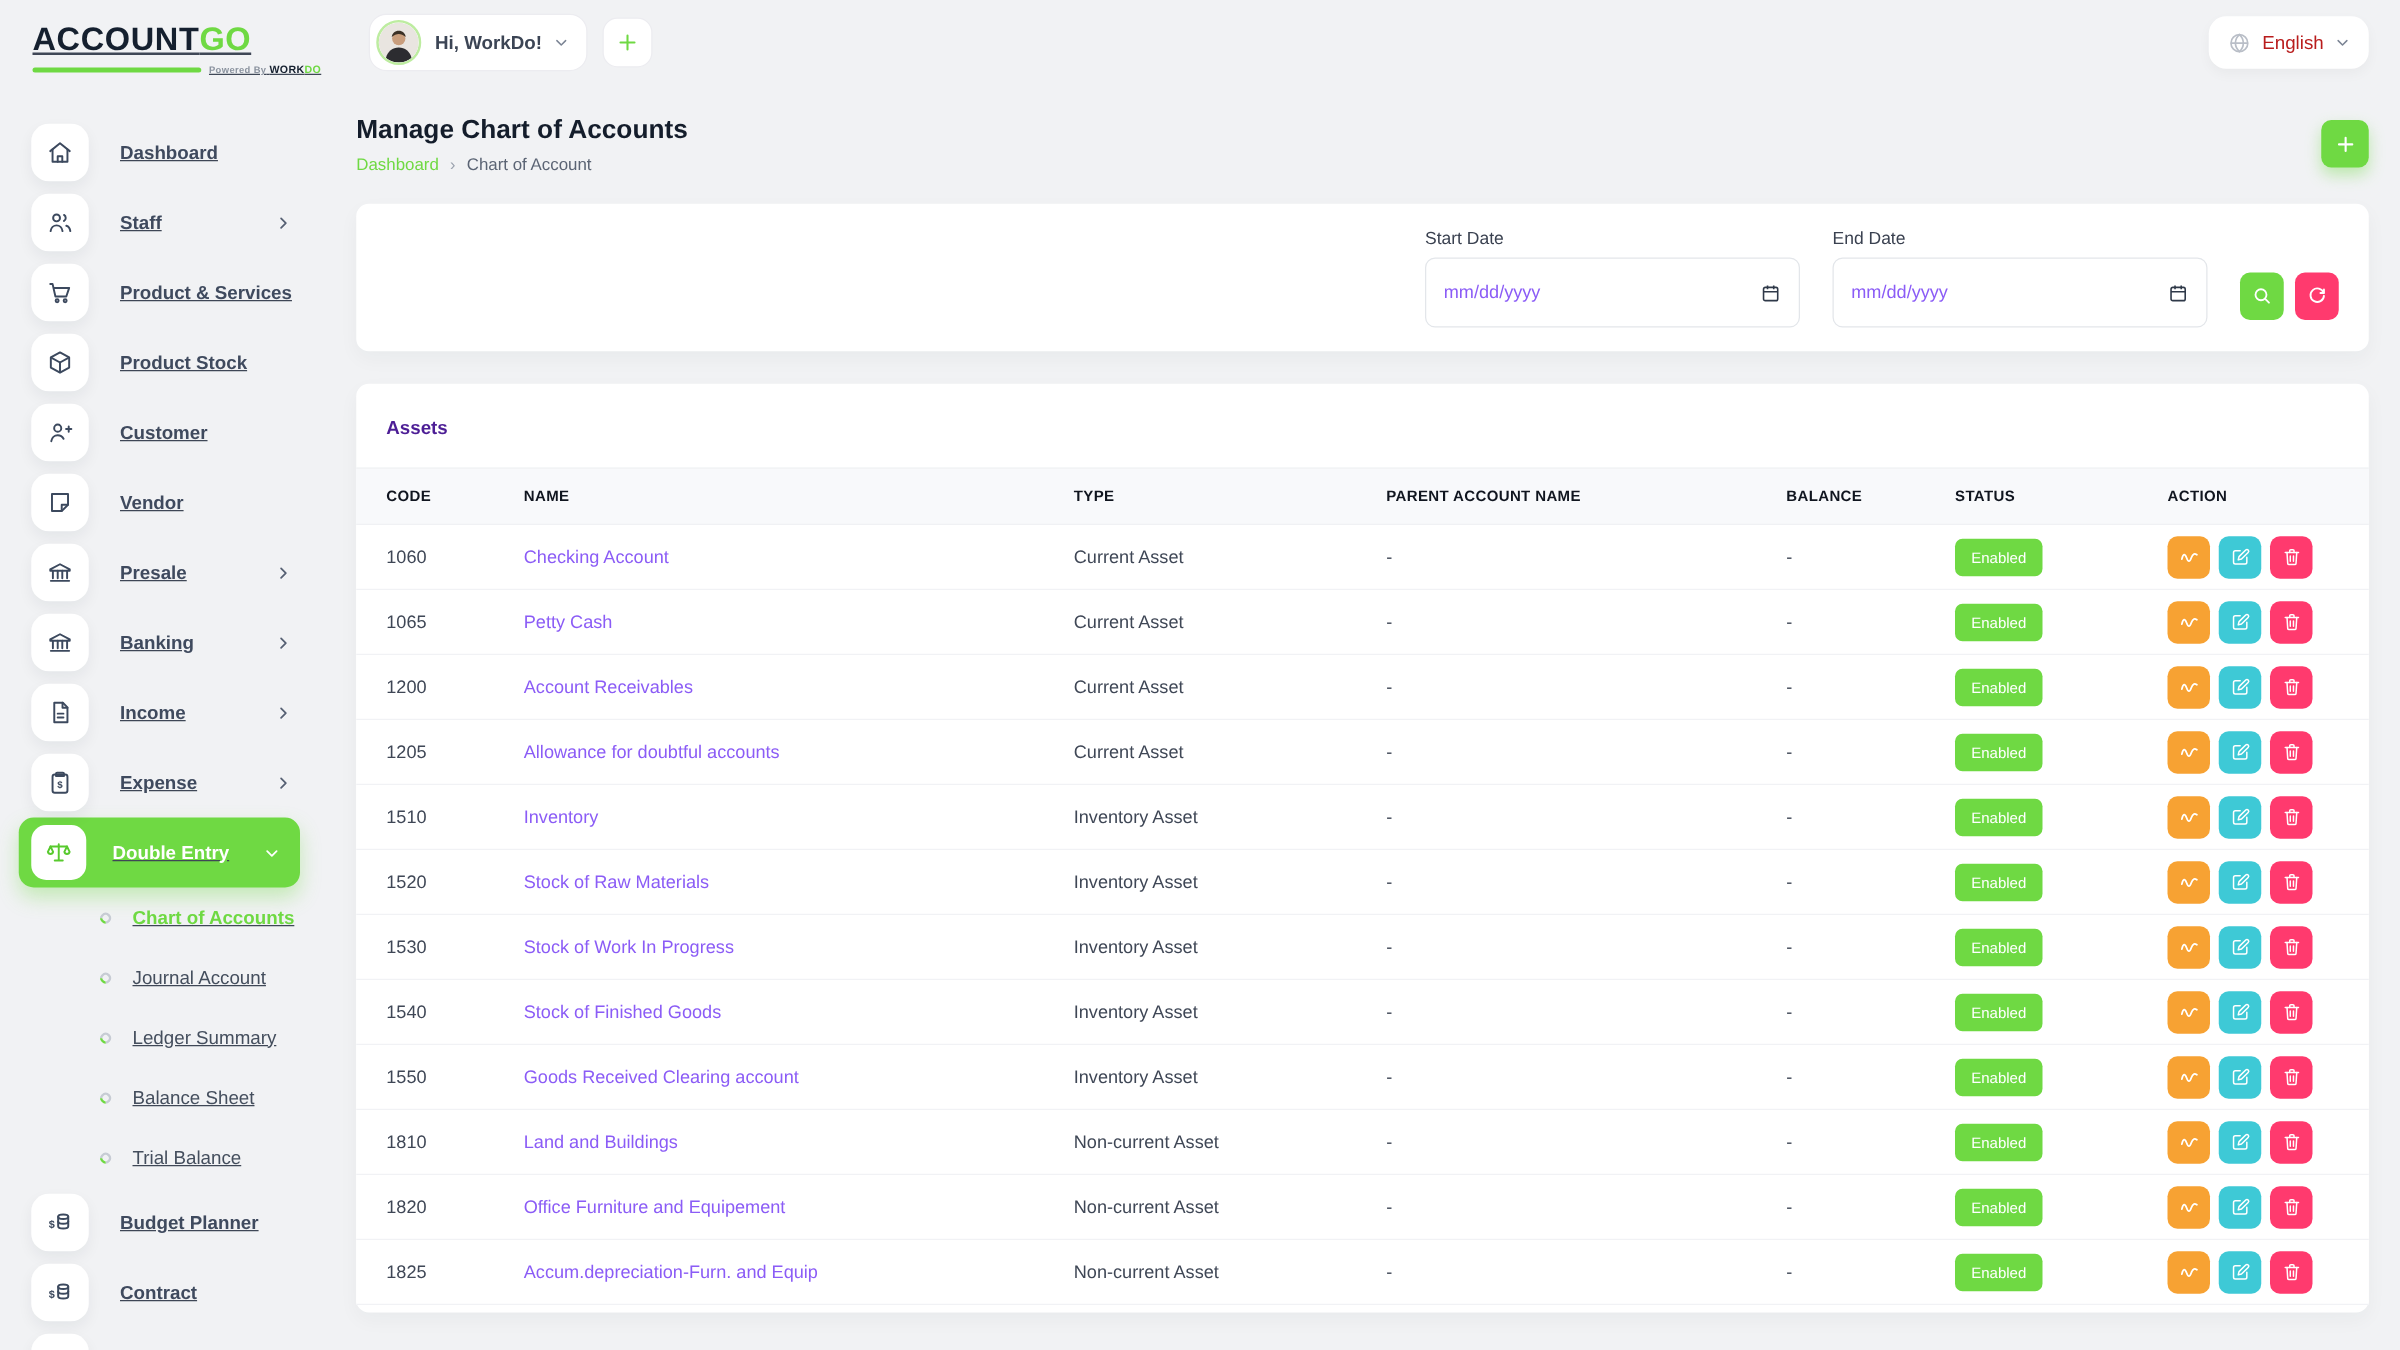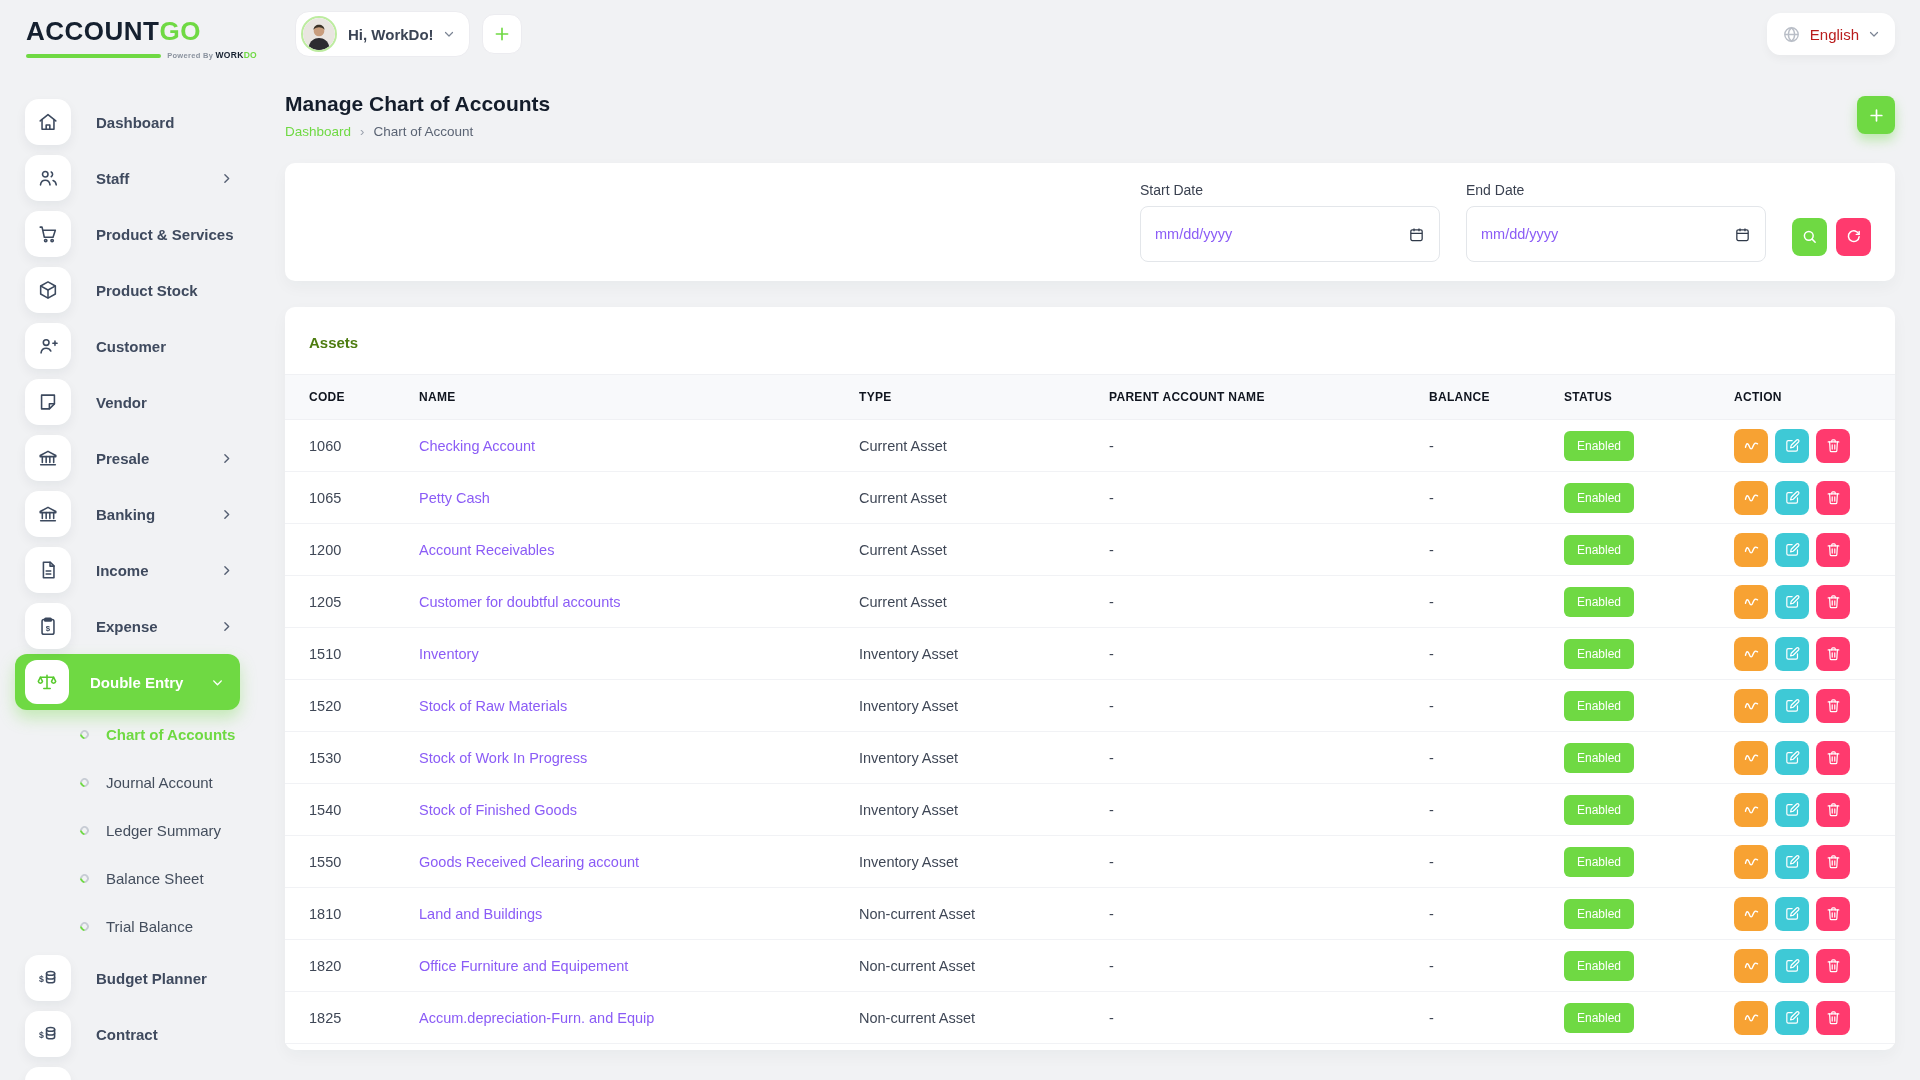--- a/index.html
+++ b/index.html
@@ -5,21 +5,21 @@
   * { margin:0; padding:0; box-sizing:border-box; }
   html,body { width:1920px; height:1080px; overflow:hidden; }
   body {
     background:#f1f2f4;
     font-family:"Liberation Sans","DejaVu Sans",sans-serif;
     color:#3f4756;
   }
   svg { display:block; }
 
   
-  .sidebar { position:absolute; left:0; top:0; width:285px; height:808px; }
+  .sidebar { position:absolute; left:0; top:0; width:285px; height:808px;text-decoration:underline; }
   .logo-wrap { padding:16px 28px 0 26px; cursor:pointer; }
   .logo-line1 { font-size:26px; font-weight:800; letter-spacing:.5px; color:#15202f; white-space:nowrap; }
   .logo-line1 .accent { color:#6fd943; }
   .logo-line2 { display:flex; align-items:flex-end; gap:6px; margin-top:3px; }
   .logo-bar { flex:1; height:4px; border-radius:2px; background:#6fd943; margin-bottom:2px; }
   .logo-tag { font-size:7.5px; font-weight:700; color:#8a929e; white-space:nowrap; letter-spacing:.3px; }
   .logo-tag b { color:#15202f; font-size:8.5px; }
   .logo-tag b .accent { color:#6fd943; }
 
   .menu { margin-top:34px; }
@@ -108,21 +108,21 @@
   .sq-btn {
     width:35px; height:38px; border-radius:8px; display:flex; align-items:center;
     justify-content:center; color:#fff; cursor:pointer;
   }
   .sq-btn svg { width:17px; height:17px; }
   .sq-btn.green { background:#6fd943; }
   .sq-btn.pink  { background:#ff3a6e; }
 
   
   .table-card { margin-top:26px; background:#fff; border-radius:10px; box-shadow:0 6px 16px rgba(31,41,55,.04); padding-bottom:6px; }
-  .section-title { padding:27px 24px 23px; font-size:15px; font-weight:700; color:#4d7c0f; }
+  .section-title { padding:27px 24px 23px; font-size:15px; font-weight:700; color:#4c1d95; }
   .grid-cols {
     display:grid;
     grid-template-columns:110px 440px 250px 320px 135px 170px 1fr;
     align-items:center; padding:0 24px;
   }
   .thead { background:#f8f9fb; height:46px; border-top:1px solid #f0f1f4; border-bottom:1px solid #f0f1f4; }
   .th { font-size:12px; font-weight:700; color:#10151f; letter-spacing:.3px; }
   .trow { height:52px; border-bottom:1px solid #f1f2f5; font-size:14.5px; color:#3f4756; background:#fff; }
   .name-link { color:#8b5cf6; cursor:pointer; }
   .badge {
@@ -546,21 +546,21 @@
                   <path d="M9.6 7V5.2A1.2 1.2 0 0 1 10.8 4h2.4a1.2 1.2 0 0 1 1.2 1.2V7"></path>
                   <path d="M6.5 7l.8 12.3a1.5 1.5 0 0 0 1.5 1.4h6.4a1.5 1.5 0 0 0 1.5-1.4L17.5 7"></path>
                   <path d="M10.2 11v6M13.8 11v6"></path>
                 </svg>
               </span>
             </span>
           </span>
         </div>
         <div class="trow grid-cols">
           <span>1205</span>
-          <span class="name-link">Customer for doubtful accounts</span>
+          <span class="name-link">Allowance for doubtful accounts</span>
           <span>Current Asset</span>
           <span>-</span>
           <span>-</span>
           <span><span class="badge">Enabled</span></span>
           <span class="acts">
             <span class="act orange">
               <span>
                 <svg viewBox="0 0 24 24" fill="none" stroke="currentColor" stroke-width="2" stroke-linecap="round">
                   <path d="M3.5 14.5C5 8 7 8 8.8 13s3.6 5 5.4 0 3.9-5 6.3-3.3"></path>
                 </svg>

